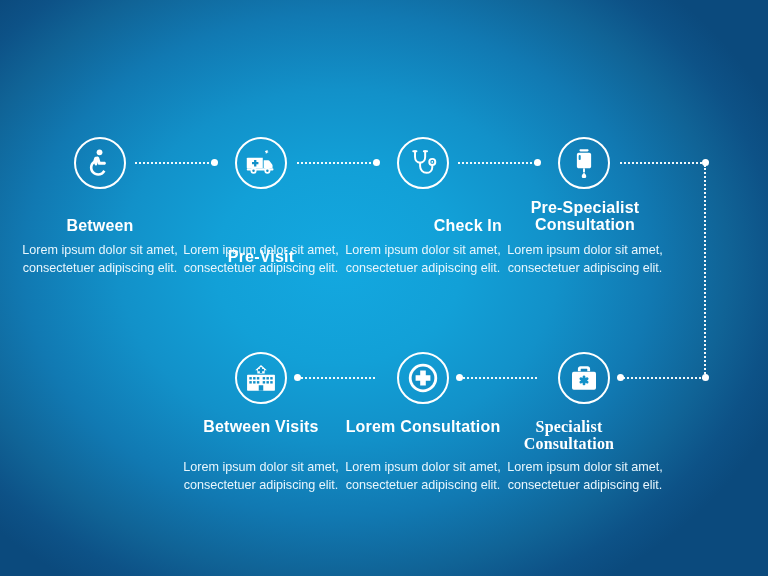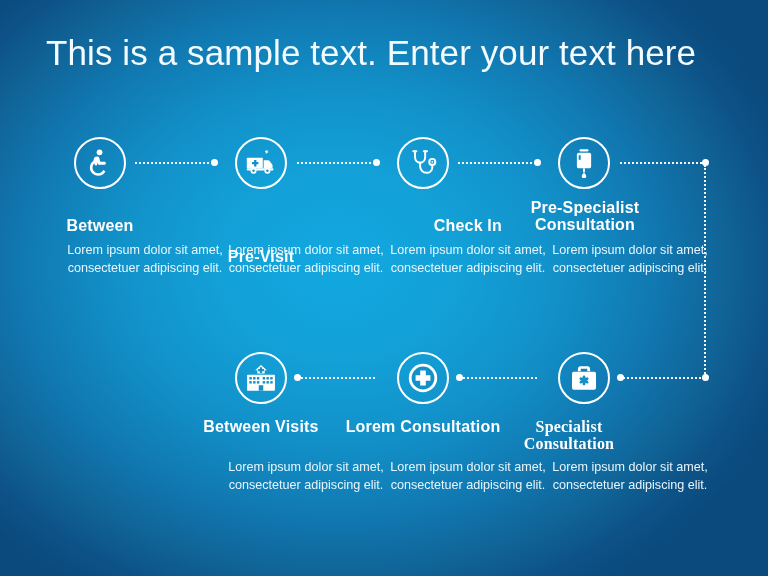--- a/index.html
+++ b/index.html
@@ -67,21 +67,20 @@
     letter-spacing: 0.2px;
   }
   .body {
     position: absolute;
     width: 158px;
     text-align: center;
     font-size: 12.6px;
     line-height: 17.6px;
     color: #e8f6fd;
     font-weight: 400;
-    margin-left: 45px;
   }
 
   
   .conn-h {
     position: absolute;
     height: 2px;
     border-top: 2px dotted #ffffff;
     opacity: 0.95;
   }
   .conn-v {
@@ -96,21 +95,20 @@
     height: 7px;
     border-radius: 50%;
     background: #ffffff;
   }
 </style>
 </head>
 <body>
 
 <div id="slide">
 
-  <div id="title">This is a sample text. Enter your text here</div>
 
   <div class="conn-h" style="left:135px; top:162px; width:78px;"></div>
   <div class="dot" style="left:211px; top:159px;"></div>
 
   <div class="conn-h" style="left:297px; top:162px; width:78px;"></div>
   <div class="dot" style="left:373px; top:159px;"></div>
 
   <div class="conn-h" style="left:458px; top:162px; width:78px;"></div>
   <div class="dot" style="left:534px; top:159px;"></div>
 

